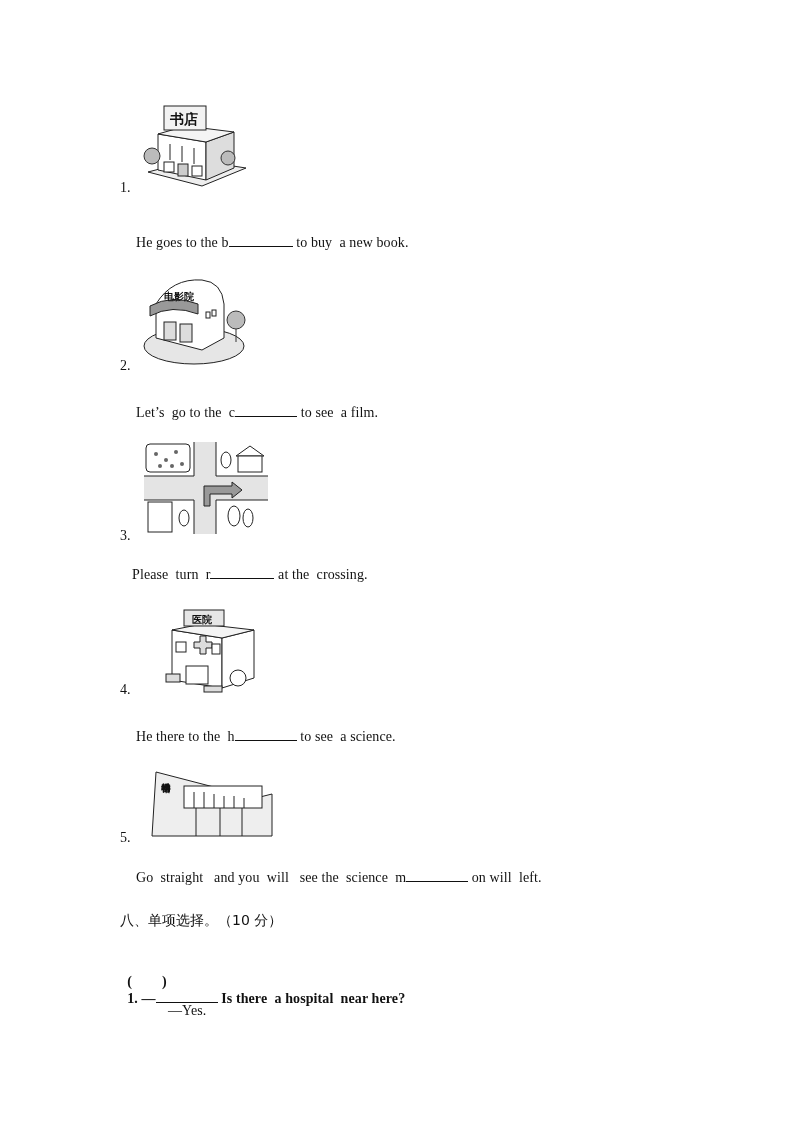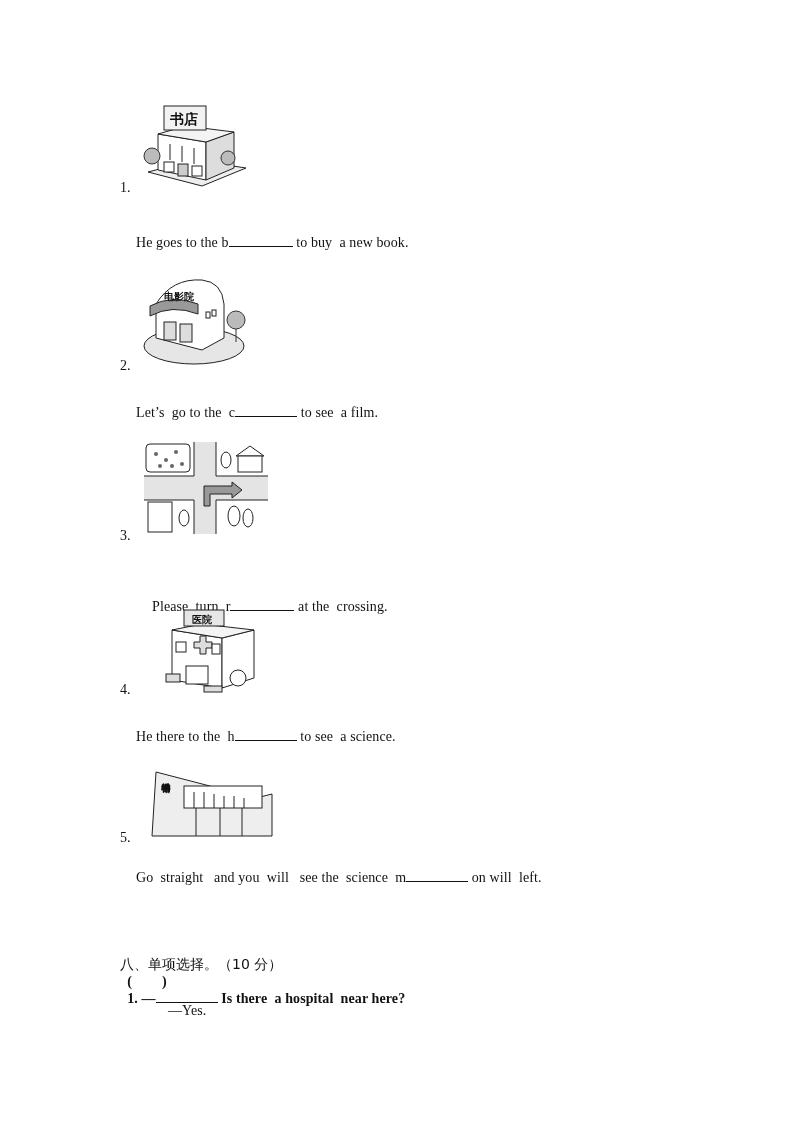--- a/index.html
+++ b/index.html
@@ -76,21 +76,21 @@
     <polygon points="92,14 106,4 120,14" fill="#fff" stroke="#222"></polygon>
       <rect x="94" y="14" width="24" height="16" fill="#fff" stroke="#222"></rect>
     <ellipse cx="82" cy="18" rx="5" ry="8" fill="#fff" stroke="#222"></ellipse>
     <rect x="4" y="60" width="24" height="30" fill="#fff" stroke="#222"></rect>
     <ellipse cx="40" cy="76" rx="5" ry="8" fill="#fff" stroke="#222"></ellipse>
     <ellipse cx="90" cy="74" rx="6" ry="10" fill="#fff" stroke="#222"></ellipse>
       <ellipse cx="104" cy="76" rx="5" ry="9" fill="#fff" stroke="#222"></ellipse>
   </svg>
 </div>
 <div class="abs num" style="left:120px;top:528px;">3.</div>
-<div class="abs sent" style="left:152px;top:566px;margin-top:32px;"><span>Please  turn  r</span><span class="blank" style="width:64px;"></span><span> at the  crossing.</span></div>
+<div class="abs sent" style="left:132px;top:566px;"><span>Please  turn  r</span><span class="blank" style="width:64px;"></span><span> at the  crossing.</span></div>
 
 <div class="pic" style="left:162px;top:608px;width:96px;height:86px;">
   <svg width="96" height="86" viewBox="0 0 96 86">
     <polygon points="10,22 60,30 60,80 10,72" fill="#fff" stroke="#222"></polygon>
     <polygon points="60,30 92,22 92,70 60,80" fill="#fff" stroke="#222"></polygon>
     <polygon points="10,22 40,16 92,22 60,30" fill="#f4f4f4" stroke="#222"></polygon>
     <rect x="22" y="2" width="40" height="16" fill="#e6e6e6" stroke="#222"></rect>
     <text x="30" y="15" font-size="10" font-family="DejaVu Sans, sans-serif" fill="#111">医院</text>
     <path d="M32,34 h6 v-6 h6 v6 h6 v6 h-6 v6 h-6 v-6 h-6 Z" fill="#ddd" stroke="#222"></path>
     <rect x="14" y="34" width="10" height="10" fill="#fff" stroke="#222"></rect>
@@ -116,19 +116,19 @@
       <line x1="98" y1="30" x2="98" y2="40" stroke="#222"></line>
     <line x1="50" y1="40" x2="50" y2="68" stroke="#222"></line>
       <line x1="74" y1="40" x2="74" y2="68" stroke="#222"></line>
       <line x1="96" y1="40" x2="96" y2="68" stroke="#222"></line>
     <text font-size="9" font-family="DejaVu Sans, sans-serif" fill="#111" writing-mode="tb" x="20" y="8">科学博物馆</text>
   </svg>
 </div>
 <div class="abs num" style="left:120px;top:830px;">5.</div>
 <div class="abs sent" style="left:136px;top:869px;"><span>Go  straight   and you  will   see the  science  m</span><span class="blank" style="width:62px;"></span><span> on will  left.</span></div>
 
-<div class="abs heading" style="left:120px;top:912px;font-family:'DejaVu Sans', sans-serif;font-size:14px;margin-top:44px;">八、单项选择。（10 分）</div>
+<div class="abs heading" style="left:120px;top:912px;font-family:'DejaVu Sans', sans-serif;font-size:14px;">八、单项选择。（10 分）</div>
 
 <div class="abs sent" style="left:120px;top:958px;font-weight:bold;">
   <span>(</span><span style="display:inline-block;width:30px;"></span><span>)</span>
   <span>1. —</span><span class="blank" style="width:62px;"></span><span> Is there  a hospital  near here?</span>
 </div>
 <div class="abs sent" style="left:168px;top:1003px;">—Yes.</div>
 
 </body></html>

